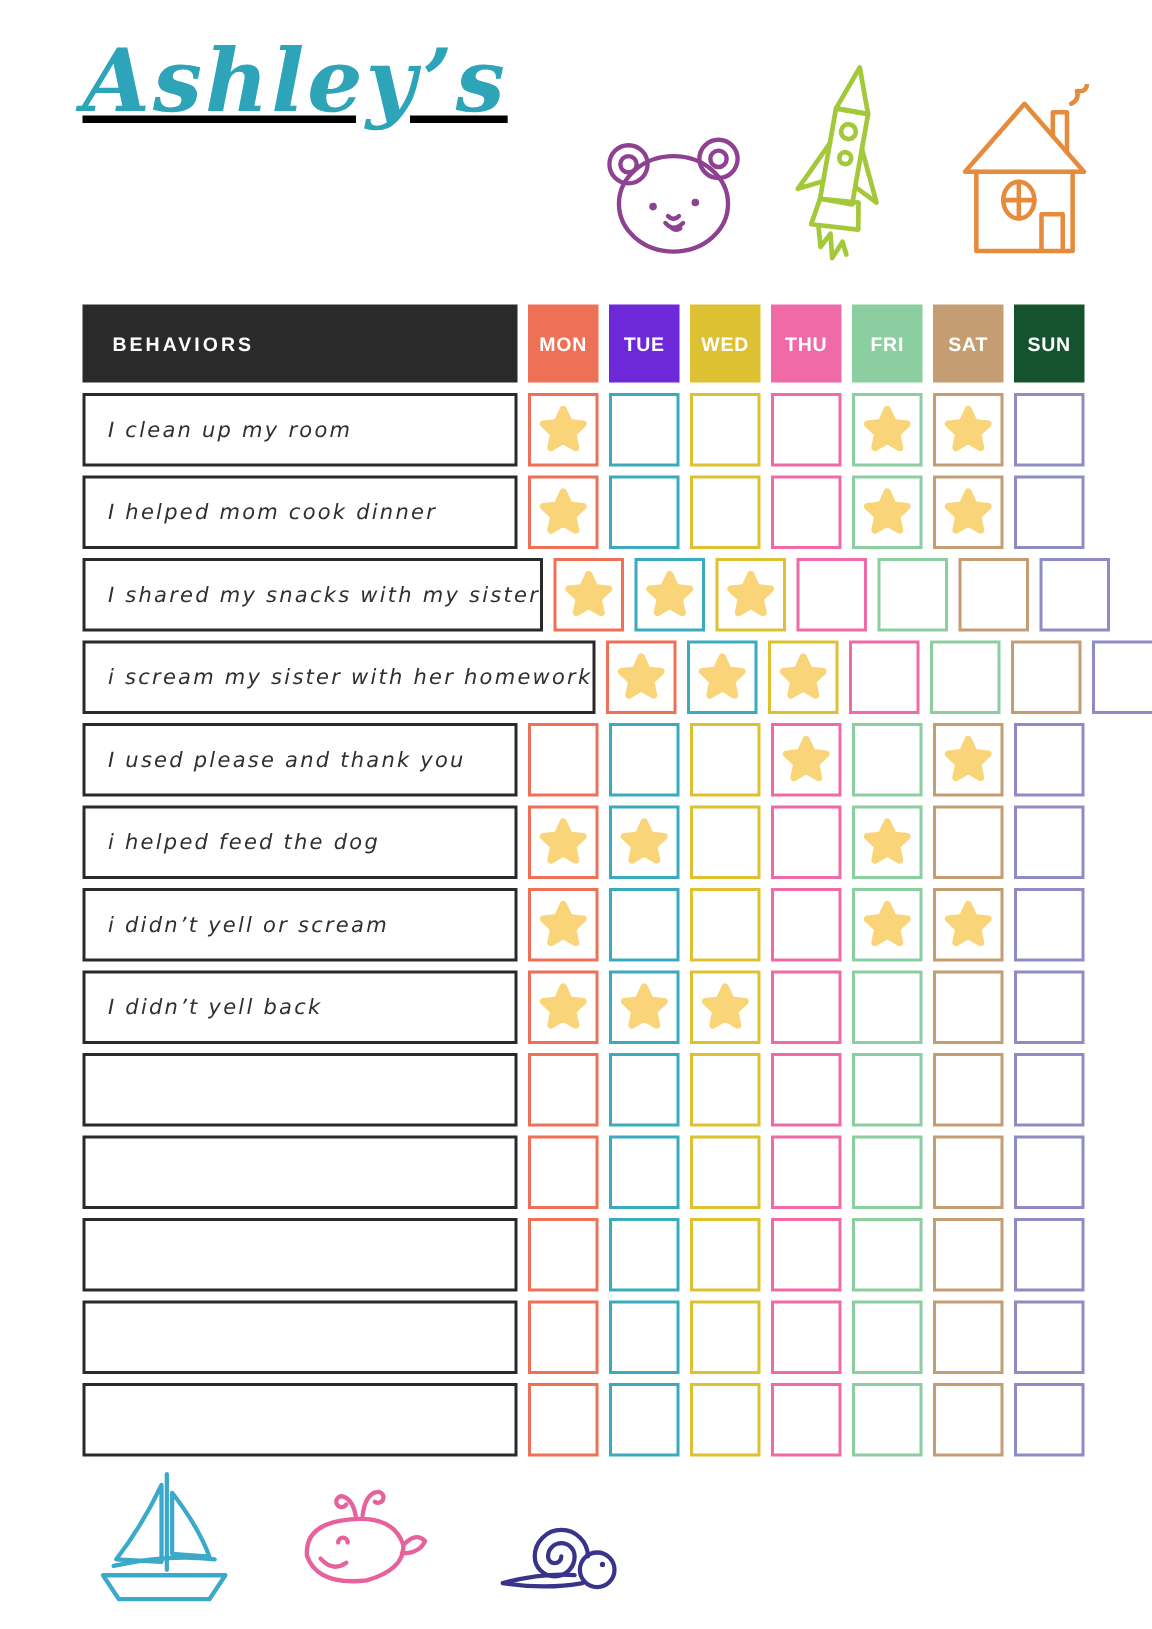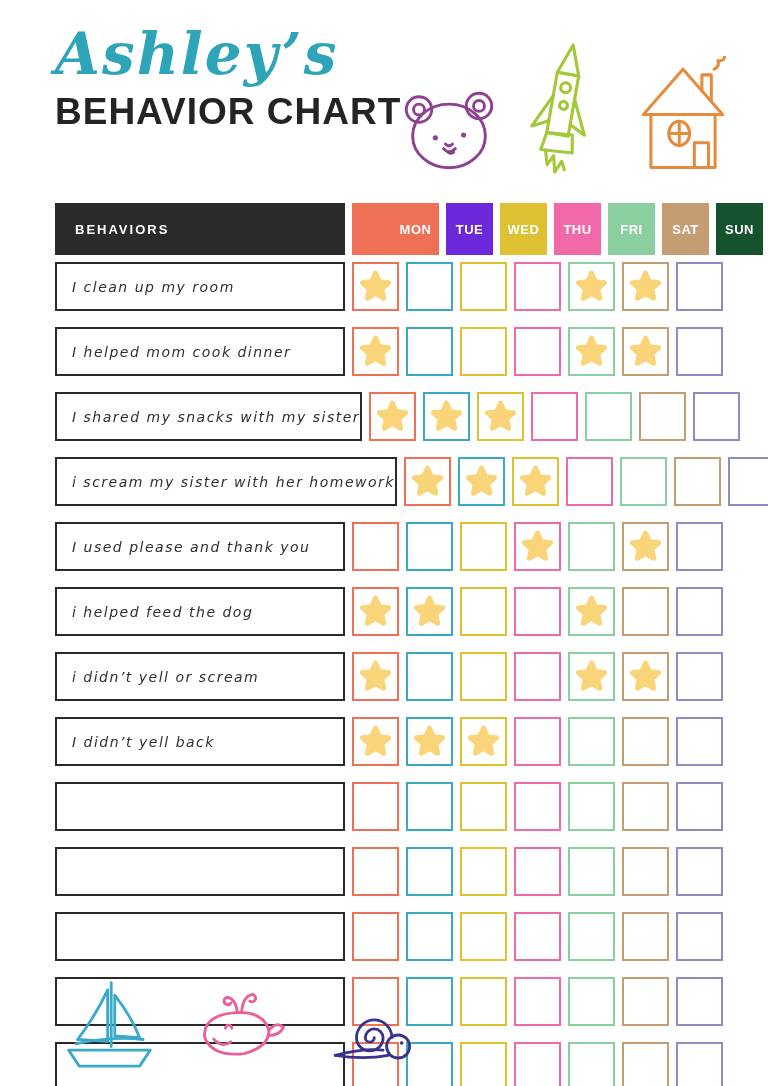--- a/index.html
+++ b/index.html
@@ -1,21 +1,21 @@
 <!DOCTYPE html>
 <html><head>
 <meta charset="utf-8">
 <style>
   html,body{margin:0;padding:0;background:#e9e9e9;}
   .page{
     position:relative;width:768px;height:1086px;background:#ffffff;
     font-family:"Liberation Sans",sans-serif;overflow:hidden;margin:0 auto;
   }
   
-  .title-block{position:absolute;left:55px;top:24px;}
+  .title-block{position:absolute;left:55px;top:24px;text-decoration:underline;}
   .title-script{
     font-family:"DejaVu Serif",serif;font-style:italic;font-weight:bold;
     font-size:58px;line-height:1.05;letter-spacing:2px;
   }
   .title-main{
     font-size:37px;font-weight:bold;color:#242424;letter-spacing:1px;margin-top:6px;
   }
   
   .top-deco{position:absolute;right:26px;top:40px;display:flex;gap:20px;align-items:flex-start;}
   .bottom-deco{position:absolute;left:58px;top:974px;display:flex;align-items:flex-end;gap:32px;}
@@ -26,21 +26,21 @@
   .hdr-row,.row{display:flex;gap:7px;}
   .hdr-row{margin-bottom:7px;}
   .hdr-label{
     flex:0 0 290px;height:52px;display:flex;align-items:center;padding-left:20px;
     box-sizing:border-box;color:#fff;font-size:13px;font-weight:bold;letter-spacing:2px;background:#2a2a2a;
   }
   .day-hdr{
     flex:0 0 47px;height:52px;display:flex;align-items:center;justify-content:center;
     color:#fff;font-size:13px;font-weight:bold;letter-spacing:.5px;
   }
-  .row{margin-bottom:16px;}
+  .row{margin-bottom:6px;}
   .row-label{
     flex:0 0 290px;height:49px;border:2px solid #2a2a2a;box-sizing:border-box;
     display:flex;align-items:center;padding-left:15px;background:#fff;
   }
   .row-label-text{
     font-family:"DejaVu Sans",sans-serif;font-style:italic;font-size:14px;
     color:#2f2f2f;letter-spacing:1.5px;white-space:nowrap;
   }
   .cell{
     flex:0 0 47px;height:49px;border:2px solid;box-sizing:border-box;
@@ -56,21 +56,20 @@
   .brand-text{font-size:28px;font-weight:bold;letter-spacing:-0.5px;line-height:1;color:#3b3b3b;margin-top:1px;}
   .brand-lab{}
 </style>
 </head>
 <body>
 
 <div class="page">
 
   <div class="title-block">
     <div class="title-script" style="color: rgb(45, 164, 184);">Ashley’s</div>
-    <div class="title-main">BEHAVIOR CHART</div>
   </div>
 
   <div class="top-deco">
     <svg class="deco" width="100" height="88" viewBox="0 0 110 95" style="margin-top: 46px; color: rgb(142, 65, 145);">
       <circle cx="22" cy="25" r="14"></circle>
         <circle cx="22" cy="25" r="6"></circle>
       <circle cx="88" cy="21" r="14"></circle>
         <circle cx="88" cy="21" r="6"></circle>
       <ellipse cx="55" cy="54" rx="40" ry="35"></ellipse>
       <circle class="dot" cx="40" cy="56" r="2.8"></circle>
@@ -99,21 +98,21 @@
       <ellipse cx="56" cy="82" rx="11" ry="13"></ellipse>
       <path d="M45 82 H67 M56 69 V95"></path>
       <path d="M72 118 L72 92 L87 92 L87 118"></path>
     </svg>
   </div>
 
   <div class="chart">
     <div class="hdr-row" id="header-row">
       <div class="hdr-label" style="background: rgb(42, 42, 42);">BEHAVIORS</div>
 
-    <div class="day-hdr" style="background: rgb(238, 112, 86); padding-left: 40px;">MON</div>
+    <div class="day-hdr" style="background: rgb(238, 112, 86);">MON</div>
         <div class="day-hdr" style="background: #6d28d9;">TUE</div>
         <div class="day-hdr" style="background: rgb(221, 193, 51);">WED</div>
         <div class="day-hdr" style="background: rgb(239, 106, 166);">THU</div>
         <div class="day-hdr" style="background: rgb(139, 206, 159);">FRI</div>
         <div class="day-hdr" style="background: rgb(196, 158, 114);">SAT</div>
         <div class="day-hdr" style="background: #14532d;">SUN</div>
       </div>
     <div id="rows-container">
 
     <div class="row">

